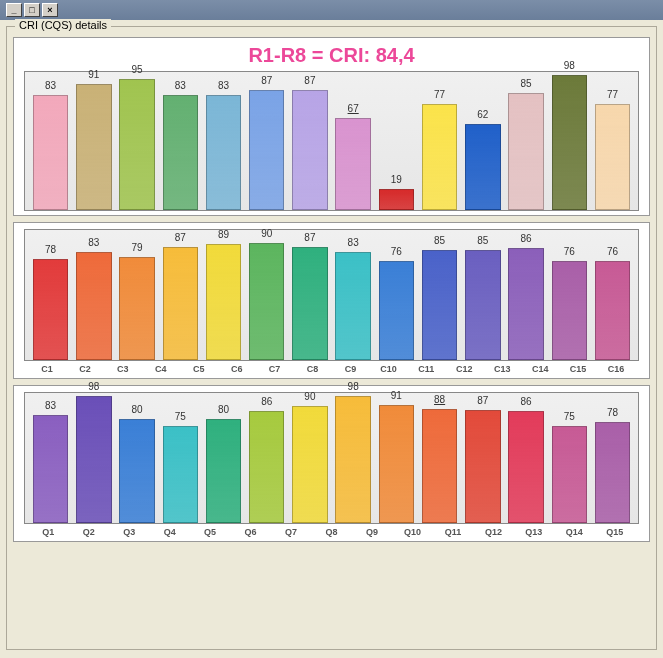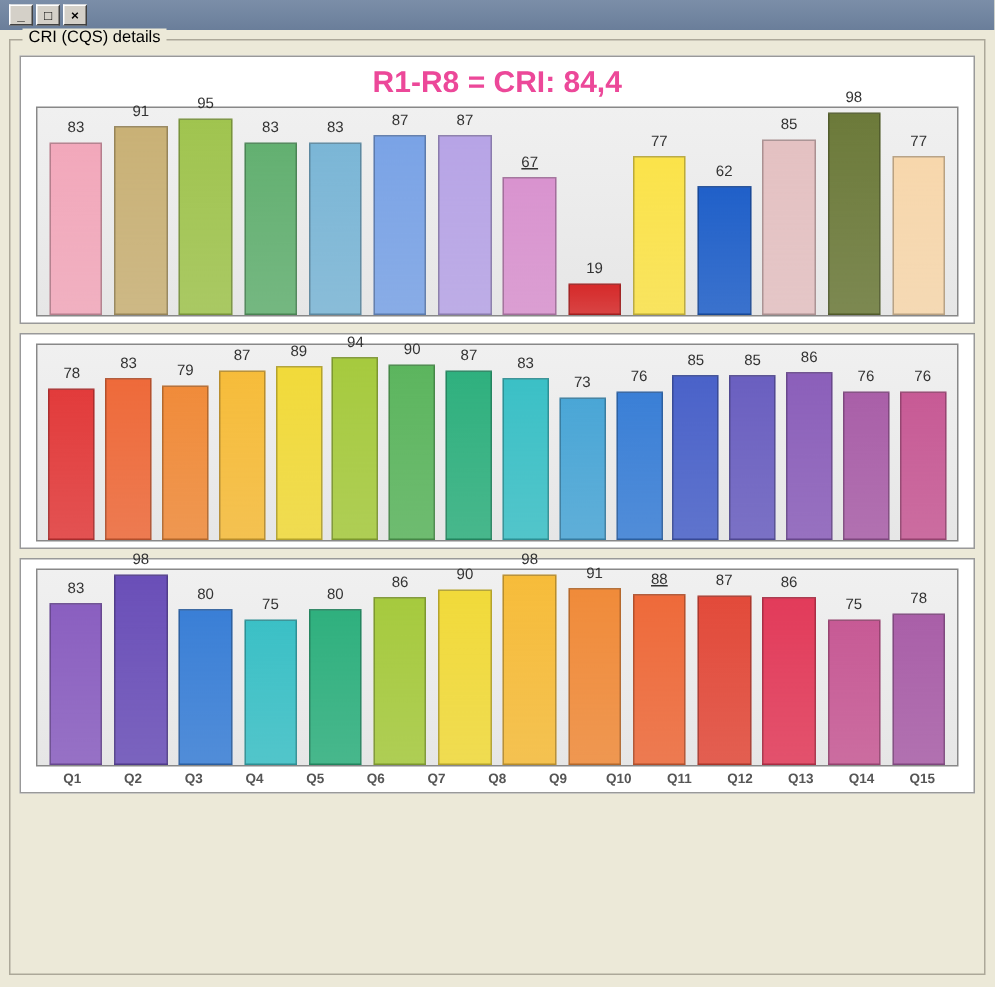--- a/index.html
+++ b/index.html
@@ -207,40 +207,32 @@
           </div>
           <div class="bar-slot">
             <div class="bar-value" style="bottom: calc(87% + 2px);">87</div>
             <div class="bar" style="height: 87%; background: linear-gradient(rgb(246, 188, 58), rgba(246, 188, 58, 0.867));"></div>
           </div>
           <div class="bar-slot">
             <div class="bar-value" style="bottom: calc(89% + 2px);">89</div>
             <div class="bar" style="height: 89%; background: linear-gradient(rgb(241, 218, 58), rgba(241, 218, 58, 0.867));"></div>
           </div>
           <div class="bar-slot">
-            <div class="bar-value" style="bottom: calc(94% + 2px);">94</div>
-            <div class="bar" style="height: 94%; background: linear-gradient(rgb(166, 202, 62), rgba(166, 202, 62, 0.867));"></div>
-          </div>
-          <div class="bar-slot">
             <div class="bar-value" style="bottom: calc(90% + 2px);">90</div>
             <div class="bar" style="height: 90%; background: linear-gradient(rgb(92, 181, 94), rgba(92, 181, 94, 0.867));"></div>
           </div>
           <div class="bar-slot">
             <div class="bar-value" style="bottom: calc(87% + 2px);">87</div>
             <div class="bar" style="height: 87%; background: linear-gradient(rgb(47, 176, 126), rgba(47, 176, 126, 0.867));"></div>
           </div>
           <div class="bar-slot">
             <div class="bar-value" style="bottom: calc(83% + 2px);">83</div>
             <div class="bar" style="height: 83%; background: linear-gradient(rgb(59, 192, 198), rgba(59, 192, 198, 0.867));"></div>
           </div>
           <div class="bar-slot">
-            <div class="bar-value" style="bottom: calc(73% + 2px);">73</div>
-            <div class="bar" style="height: 73%; background: linear-gradient(rgb(74, 166, 214), rgba(74, 166, 214, 0.867));"></div>
-          </div>
-          <div class="bar-slot">
             <div class="bar-value" style="bottom: calc(76% + 2px);">76</div>
             <div class="bar" style="height: 76%; background: linear-gradient(rgb(58, 127, 214), rgba(58, 127, 214, 0.867));"></div>
           </div>
           <div class="bar-slot">
             <div class="bar-value" style="bottom: calc(85% + 2px);">85</div>
             <div class="bar" style="height: 85%; background: linear-gradient(rgb(74, 98, 201), rgba(74, 98, 201, 0.867));"></div>
           </div>
           <div class="bar-slot">
             <div class="bar-value" style="bottom: calc(85% + 2px);">85</div>
             <div class="bar" style="height: 85%; background: linear-gradient(rgb(106, 95, 192), rgba(106, 95, 192, 0.867));"></div>
@@ -252,20 +244,38 @@
           <div class="bar-slot">
             <div class="bar-value" style="bottom: calc(76% + 2px);">76</div>
             <div class="bar" style="height: 76%; background: linear-gradient(rgb(169, 95, 168), rgba(169, 95, 168, 0.867));"></div>
           </div>
           <div class="bar-slot">
             <div class="bar-value" style="bottom: calc(76% + 2px);">76</div>
             <div class="bar" style="height: 76%; background: linear-gradient(rgb(199, 90, 149), rgba(199, 90, 149, 0.867));"></div>
           </div>
         </div>
     </div>
+    <div class="axis-labels" id="axis-1">
+        <div class="axis-label">C1</div>
+        <div class="axis-label">C2</div>
+        <div class="axis-label">C3</div>
+        <div class="axis-label">C4</div>
+        <div class="axis-label">C5</div>
+        <div class="axis-label">C6</div>
+        <div class="axis-label">C7</div>
+        <div class="axis-label">C8</div>
+        <div class="axis-label">C9</div>
+        <div class="axis-label">C10</div>
+        <div class="axis-label">C11</div>
+        <div class="axis-label">C12</div>
+        <div class="axis-label">C13</div>
+        <div class="axis-label">C14</div>
+        <div class="axis-label">C15</div>
+        <div class="axis-label">C16</div>
+      </div>
   </div>
 
   <div class="panel chart3">
     <div class="chart-area">
       <div class="bars" id="bars-2">
           <div class="bar-slot">
             <div class="bar-value" style="bottom: calc(83% + 2px);">83</div>
             <div class="bar" style="height: 83%; background: linear-gradient(rgb(138, 95, 192), rgba(138, 95, 192, 0.867));"></div>
           </div>
           <div class="bar-slot">

